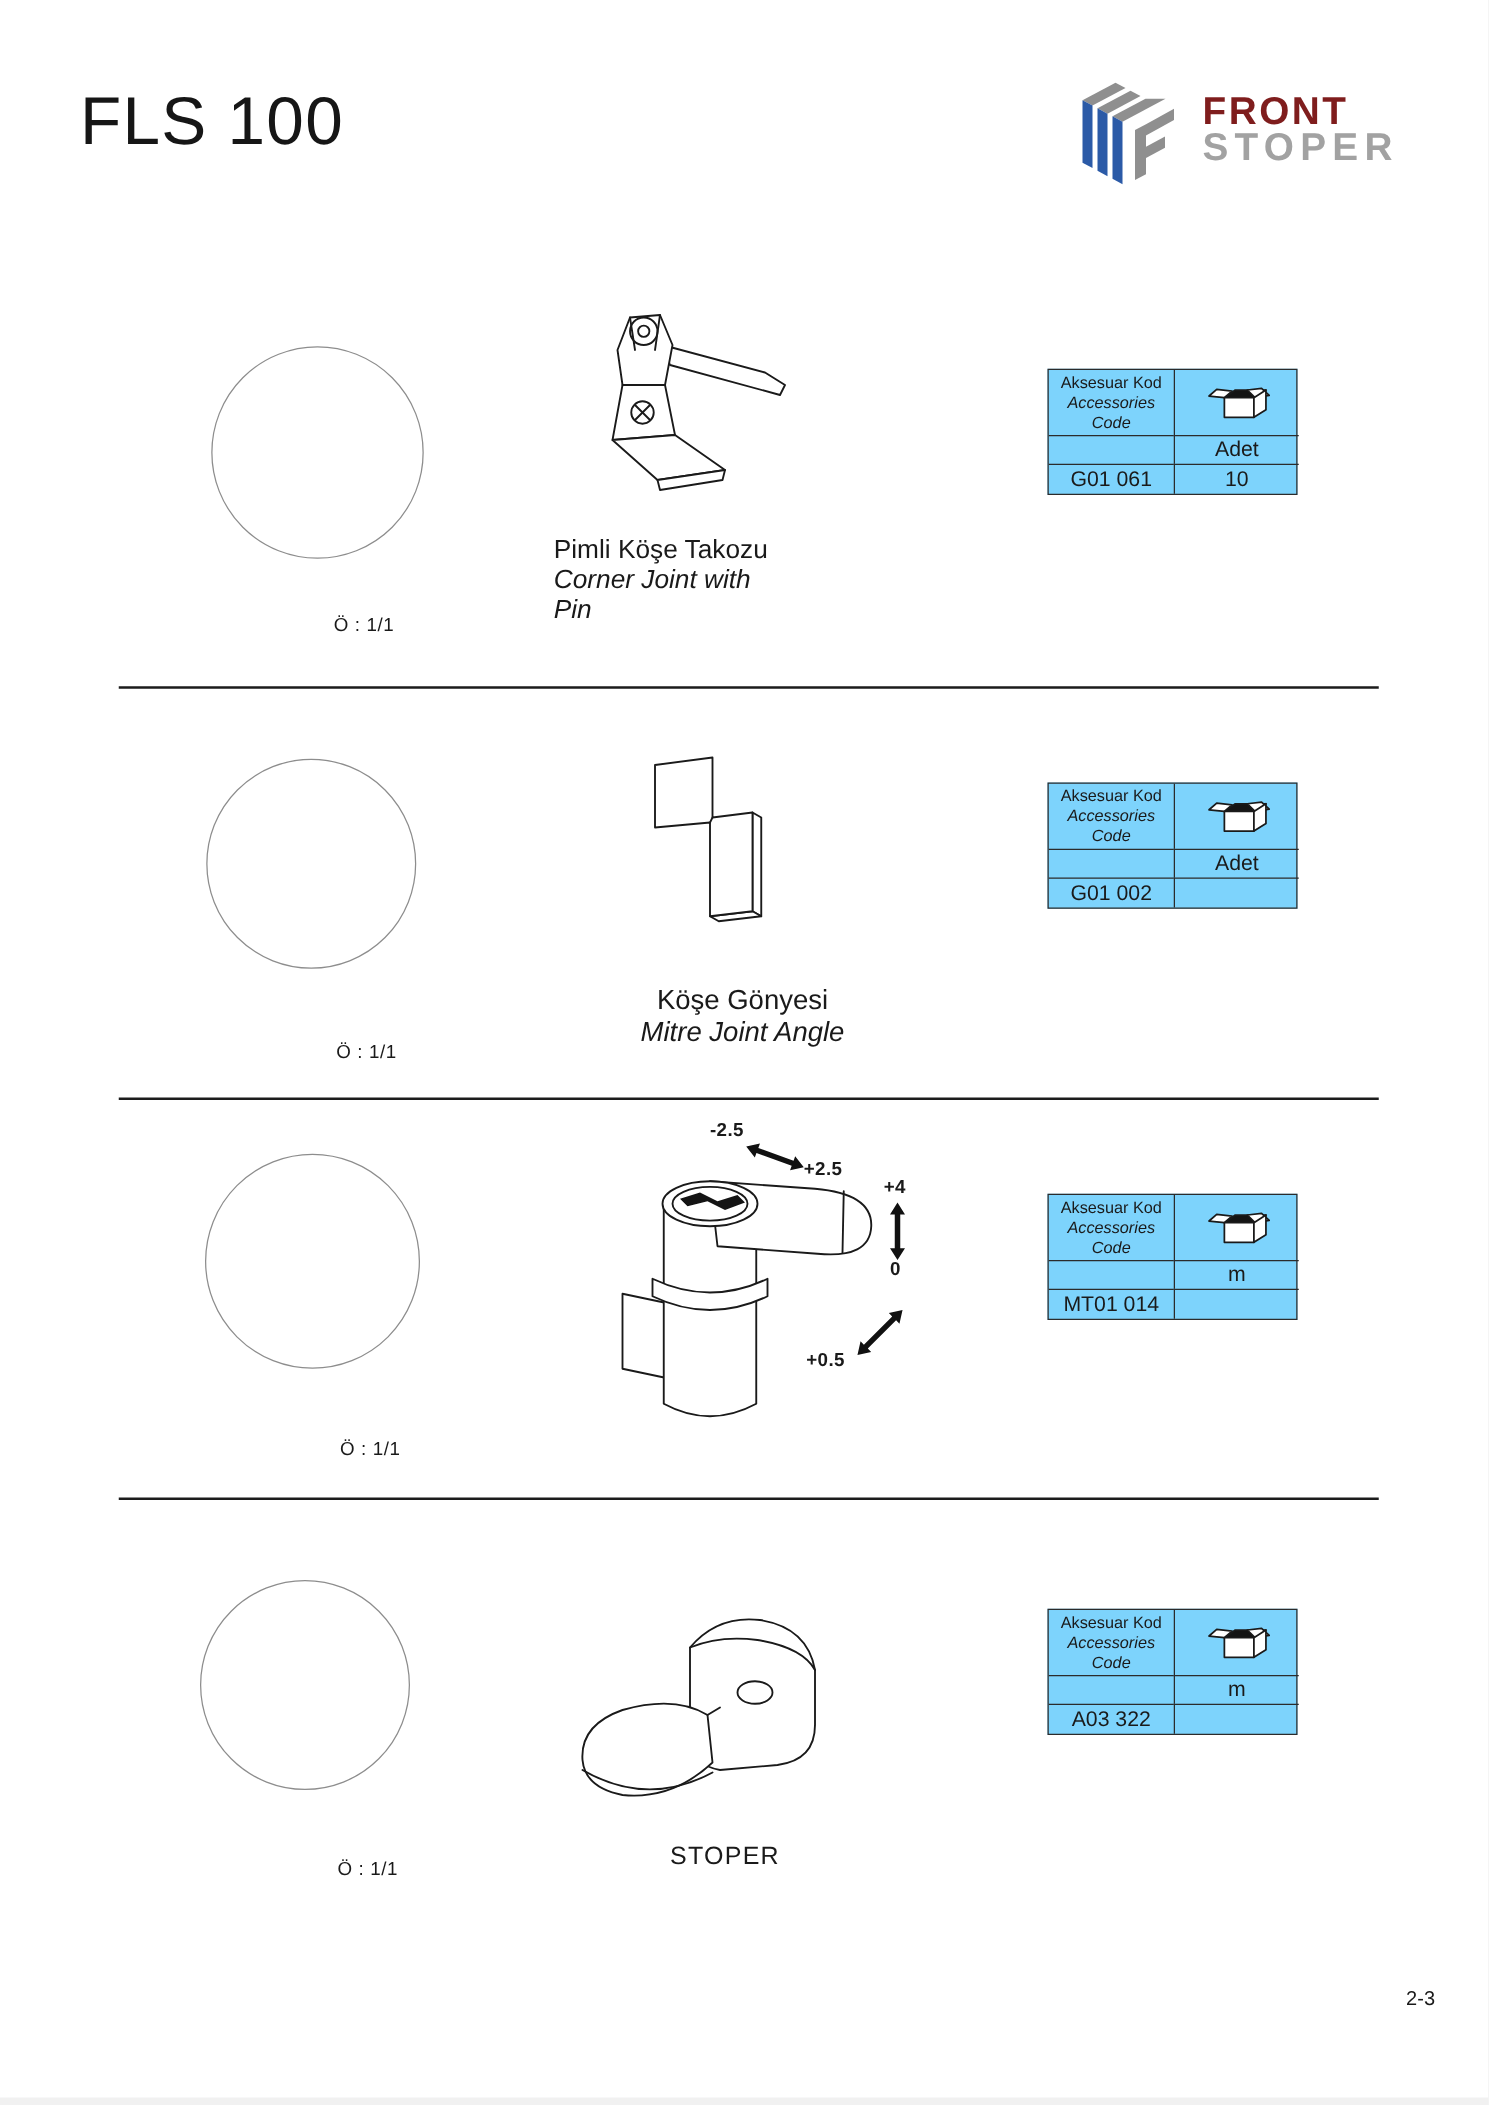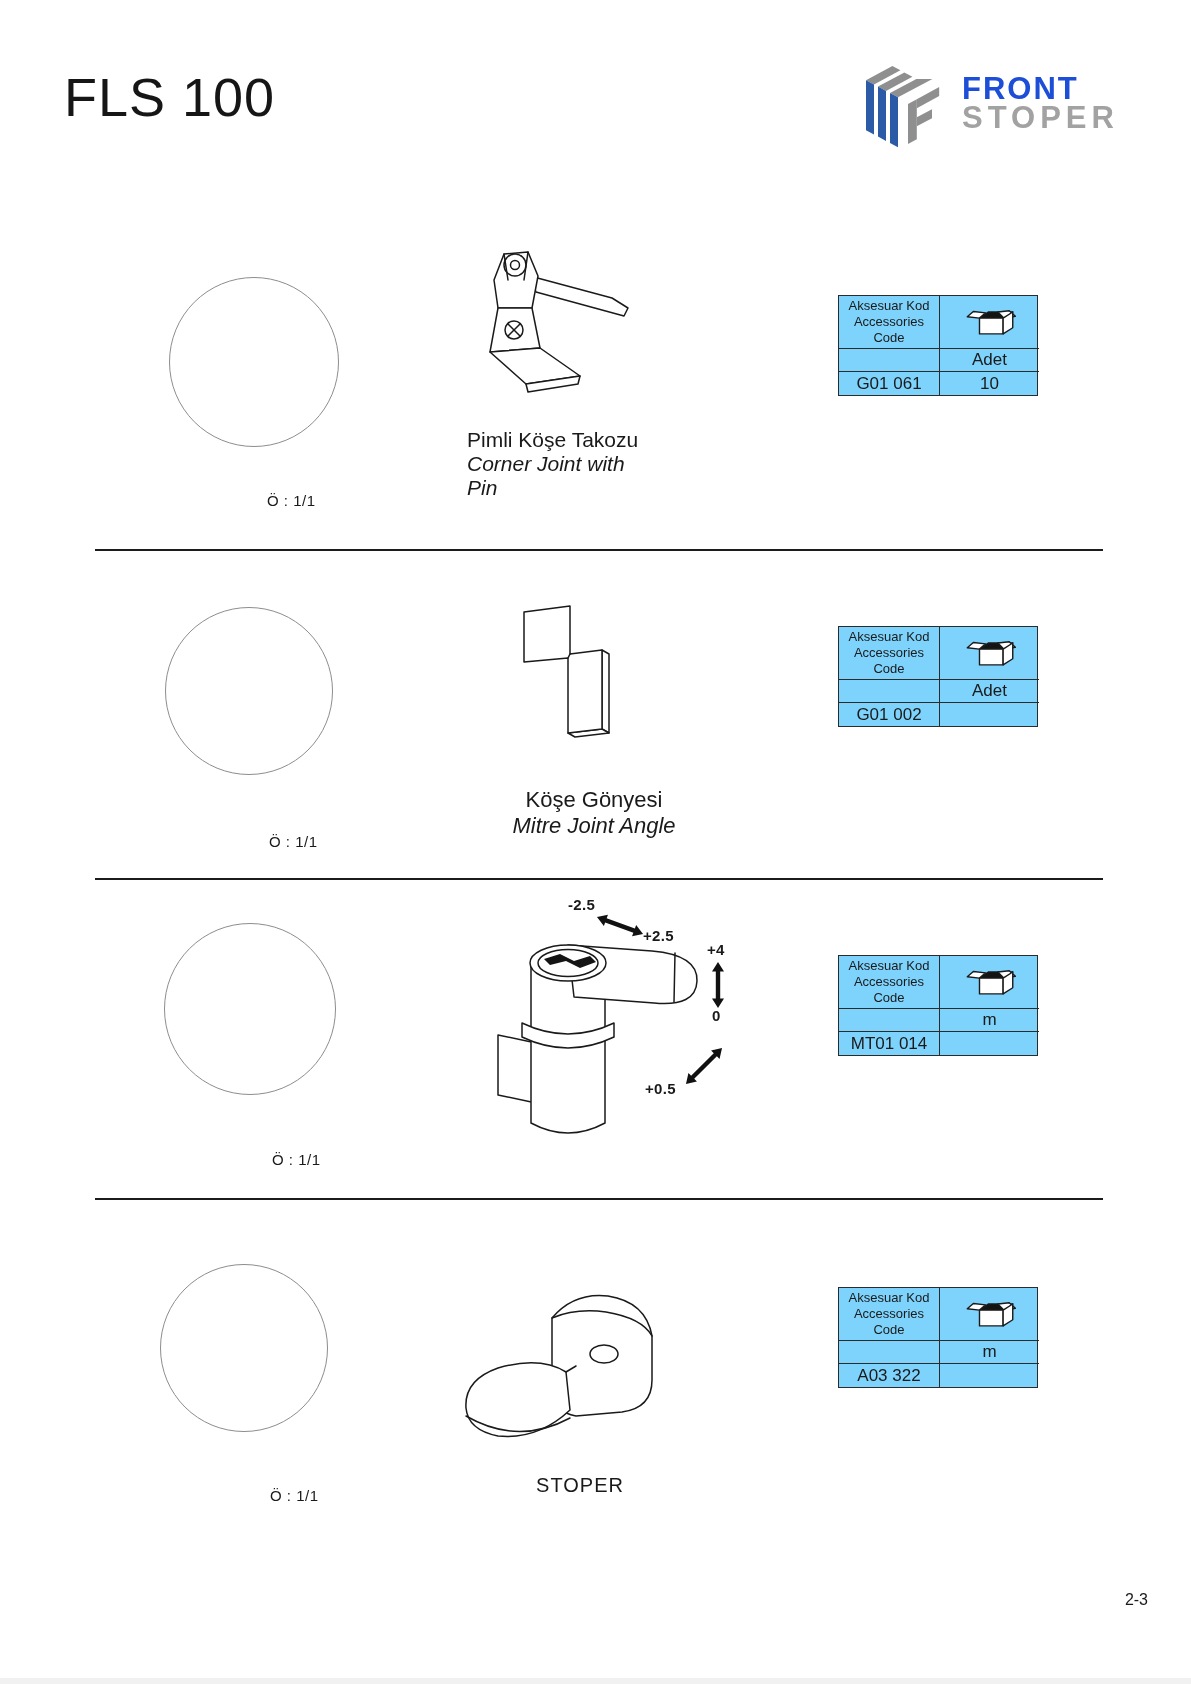--- a/index.html
+++ b/index.html
@@ -8,60 +8,60 @@
     background:#ffffff; overflow:hidden;
     font-family:"Liberation Sans", sans-serif; color:#1a1a1a;
   }
   .abs { position:absolute; }
 
   .page-title { left:64px; top:66px; font-size:54px; letter-spacing:1px; color:#161616; }
 
   
   .logo { left:856px; top:52px; display:flex; gap:12px; }
   .logo-text { padding-top:22px; }
-  .logo-front { font-size:31px; font-weight:800; letter-spacing:2px; line-height:29px; color:#1d4ed8; }
+  .logo-front { font-size:31px; font-weight:800; letter-spacing:2px; line-height:29px; color:#7f1d1d; }
   .logo-metal { font-size:31px; font-weight:800; letter-spacing:5px; line-height:29px; color:#a2a2a2; }
 
   
   .heading { left:840px; top:204px; width:232px; text-align:center;
              font-family:"Liberation Serif", serif; }
   .heading-tr { font-size:23px; }
   .heading-en { font-size:21px; font-style:italic; margin-top:3px; }
 
   
   .divider { left:95px; width:1008px; height:2px; background:#1c1c1c; }
   .bottom-edge { left:0; top:1678px; width:1191px; height:6px; background:#f1f1f1; }
 
   
   .detail-circle { border:1.4px solid #8d8d8d; border-radius:50%; background:#fff; }
 
   .scale-label { font-size:15px; letter-spacing:0.5px; }
 
   
-  .prod-label-1 { left:467px; top:428px; font-size:21px; line-height:24px; }
+  .prod-label-1 { left:443px; top:428px; font-size:21px; line-height:24px; }
   .prod-label-2 { left:494px; top:787px; width:200px; text-align:center; font-size:22px; line-height:26px; }
   .italic { font-style:italic; }
 
   .stoper-caption { left:500px; top:1474px; width:160px; text-align:center;
                     font-size:20px; letter-spacing:1px; }
 
   .page-number { right:43px; top:1591px; font-size:16px; }
 
   
   .acc-table {
     left:838px; width:200px; background:#7dd3fc;
     border:1.5px solid #2b2b2b; box-sizing:border-box;
     display:grid; grid-template-columns:100px 100px; grid-template-rows:52px 23px 24px;
   }
   .acc-table .cell { box-sizing:border-box; display:flex; align-items:center; justify-content:center;
                      overflow:hidden; }
   .acc-table .c2 { border-left:1.2px solid #2b2b2b; }
   .acc-table .r2, .acc-table .r3 { border-top:1.2px solid #2b2b2b; }
   .hdr-text { text-align:center; font-size:13px; line-height:16px; }
-  .hdr-text .en { }
+  .hdr-text .en { font-style:italic; }
   .val { font-size:17px; }
 
   .dim-label { font-size:15px; font-weight:700; letter-spacing:0.3px; }
 
   svg .ln { fill:#ffffff; stroke:#1a1a1a; stroke-width:1.5; stroke-linejoin:round; stroke-linecap:round; }
   svg .nf { fill:none; stroke:#1a1a1a; stroke-width:1.5; stroke-linejoin:round; stroke-linecap:round; }
 </style>
 </head>
 <body>
 

